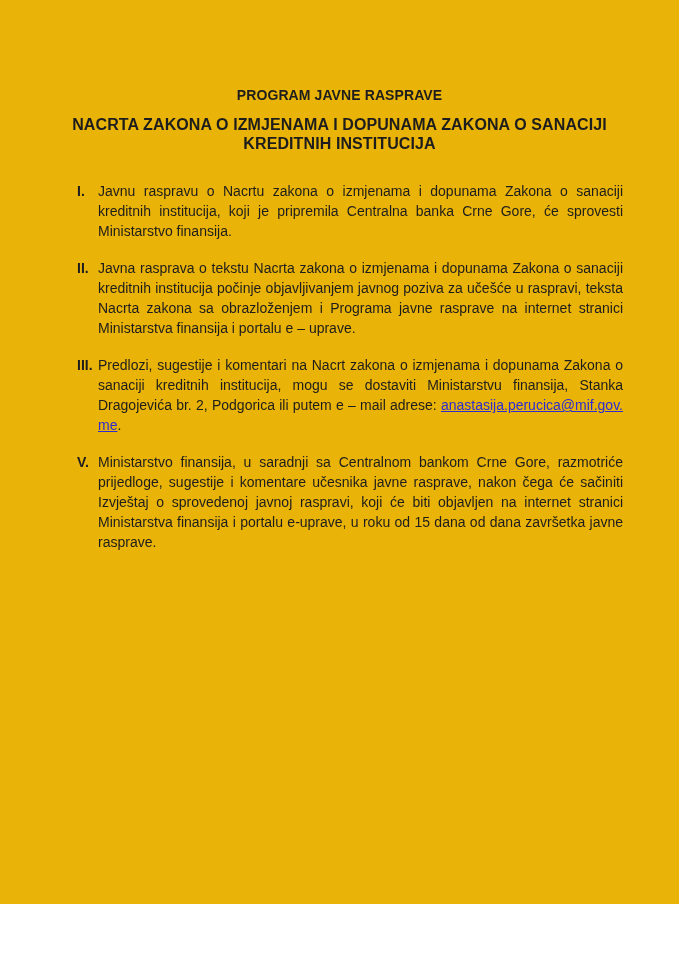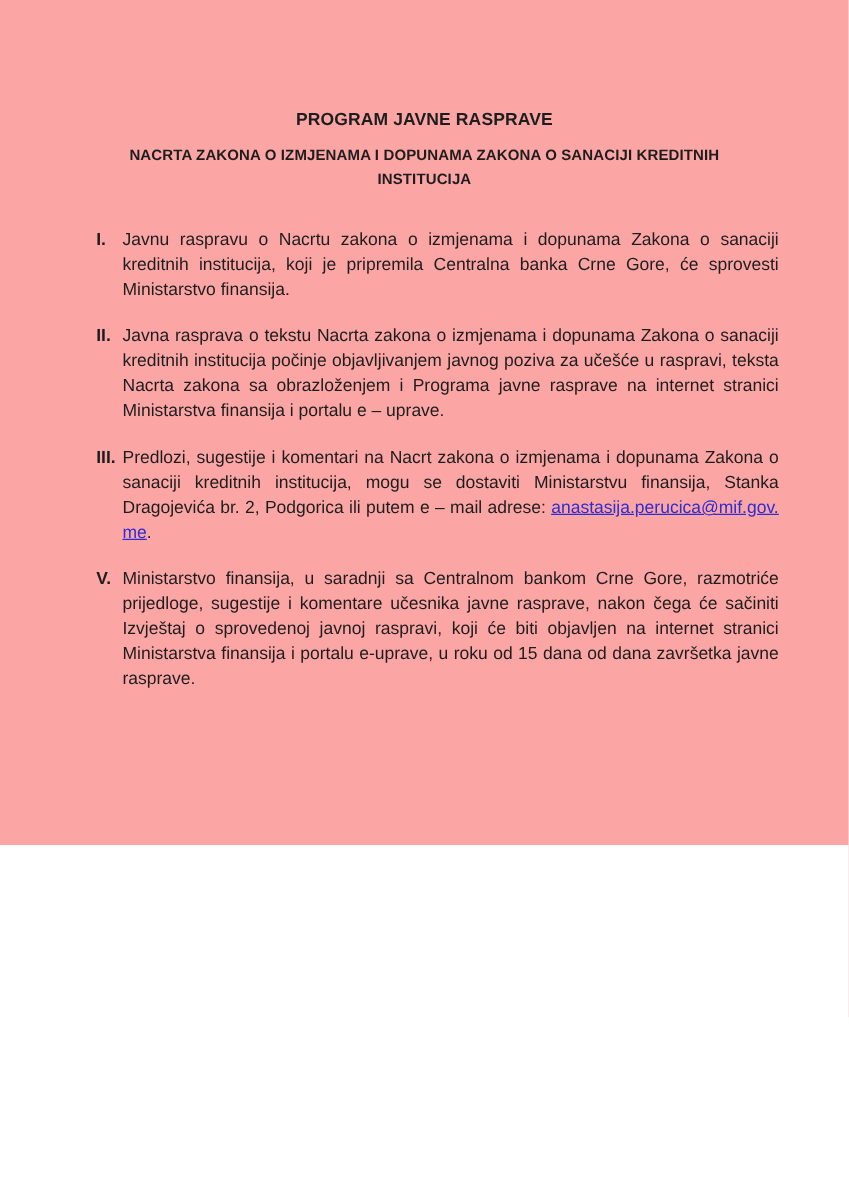--- a/index.html
+++ b/index.html
@@ -3,41 +3,41 @@
 <meta charset="utf-8">
 <style>
   html, body {
     margin: 0;
     padding: 0;
     background: #ffffff;
   }
   .page {
     position: relative;
     width: 679px;
-    height: 676px;
-    background: #fca5a5;
+    height: 904px;
+    background: #eab308;
     font-family: "Liberation Sans", "DejaVu Sans", sans-serif;
     color: #1d1d1d;
     overflow: hidden;
     box-sizing: border-box;
   }
   .doc-header {
     padding: 86px 70px 0 70px;
     text-align: center;
   }
   .doc-title {
     margin: 0 0 11px 0;
     font-size: 14px;
     font-weight: bold;
     line-height: 18px;
     letter-spacing: 0.1px;
   }
   .doc-subtitle {
     margin: 0;
-    font-size: 12px;
+    font-size: 16px;
     font-weight: bold;
     line-height: 19px;
     letter-spacing: 0.1px;
   }
   .doc-body {
     margin: 28px 56px 0 77px;
   }
   .para {
     position: relative;
     padding-left: 21px;

